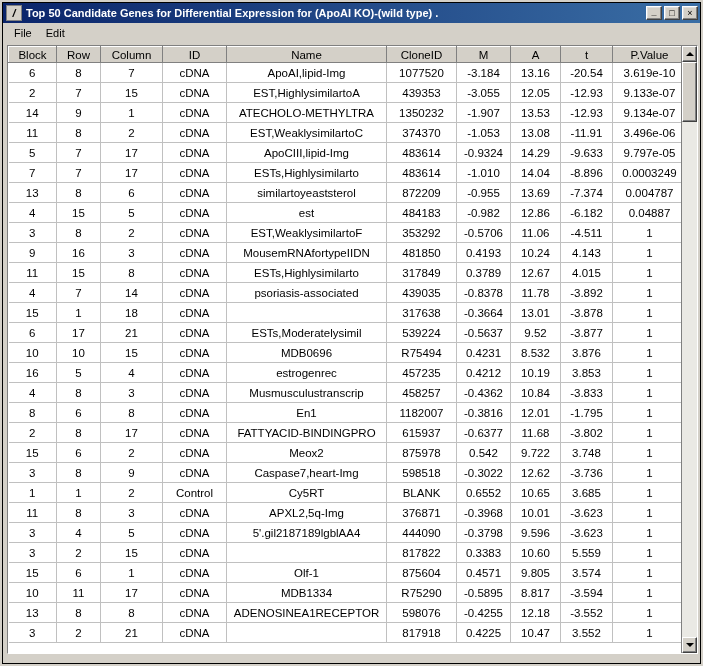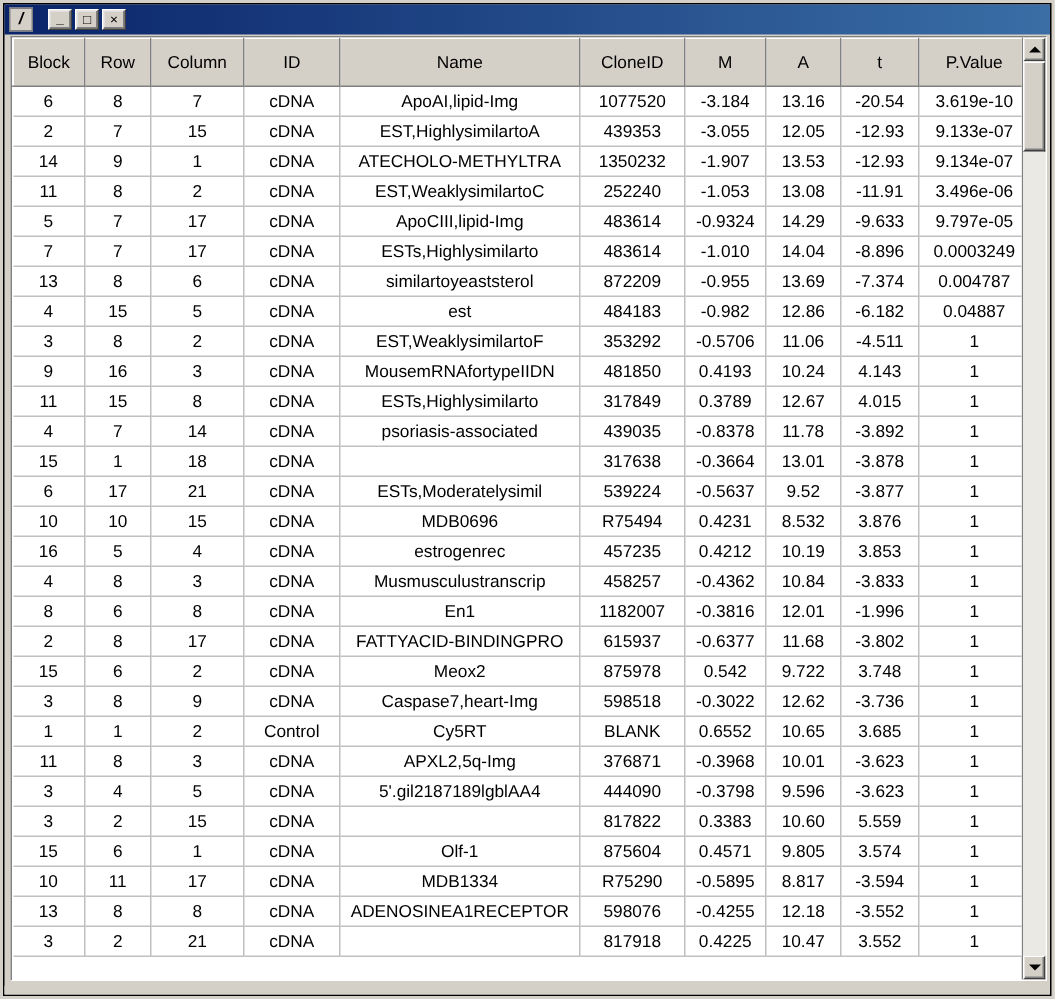--- a/index.html
+++ b/index.html
@@ -128,21 +128,21 @@
     border-collapse: collapse;
     width: 100%;
     table-layout: fixed;
     font-size: 11px;
     color: #000;
   }
   table.grid th {
     background: #d4d0c8;
     font-weight: normal;
     font-size: 11.5px;
-    height: 32px;
+    height: 16px;
     border-right: 1px solid #808080;
     border-bottom: 1px solid #808080;
     border-top: 1px solid #fff;
     border-left: 1px solid #fff;
     box-sizing: border-box;
     text-align: center;
     padding: 0 2px;
     white-space: nowrap;
     overflow: hidden;
   }
@@ -231,33 +231,38 @@
   }
 </style>
 </head>
 <body>
 
 <div id="app">
   <div class="window">
 
     <div class="titlebar">
       <div class="titlebar-icon">/</div>
+      <div class="titlebar-text">Top 50 Candidate Genes for Differential Expression for (ApoAI KO)-(wild type) .</div>
       <div class="titlebar-buttons">
         <div class="tb-btn min">
             <span>_</span>
           </div>
         <div class="tb-btn">
             <span>□</span>
           </div>
         <div class="tb-btn">
             <span>×</span>
           </div>
       </div>
     </div>
 
+    <div class="menubar">
+      <div class="menu-item">File</div>
+      <div class="menu-item">Edit</div>
+    </div>
 
     <div class="client">
       <div class="grid-wrap">
         <table class="grid">
           <colgroup>
             <col class="c-block">
               <col class="c-row">
               <col class="c-col">
               <col class="c-id">
             <col class="c-name">
@@ -318,21 +323,21 @@
                 <td>13.53</td>
                 <td>-12.93</td>
                 <td>9.134e-07</td>
               </tr>
               <tr>
                 <td>11</td>
                 <td>8</td>
                 <td>2</td>
                 <td>cDNA</td>
                 <td class="name-cell">EST,WeaklysimilartoC</td>
-                <td>252240</td>
+                <td>374370</td>
                 <td>-1.053</td>
                 <td>13.08</td>
                 <td>-11.91</td>
                 <td>3.496e-06</td>
               </tr>
               <tr>
                 <td>5</td>
                 <td>7</td>
                 <td>17</td>
                 <td>cDNA</td>
@@ -489,21 +494,21 @@
               </tr>
               <tr>
                 <td>8</td>
                 <td>6</td>
                 <td>8</td>
                 <td>cDNA</td>
                 <td class="name-cell">En1</td>
                 <td>1182007</td>
                 <td>-0.3816</td>
                 <td>12.01</td>
-                <td>-1.996</td>
+                <td>-1.795</td>
                 <td>1</td>
               </tr>
               <tr>
                 <td>2</td>
                 <td>8</td>
                 <td>17</td>
                 <td>cDNA</td>
                 <td class="name-cell">FATTYACID-BINDINGPRO</td>
                 <td>615937</td>
                 <td>-0.6377</td>

